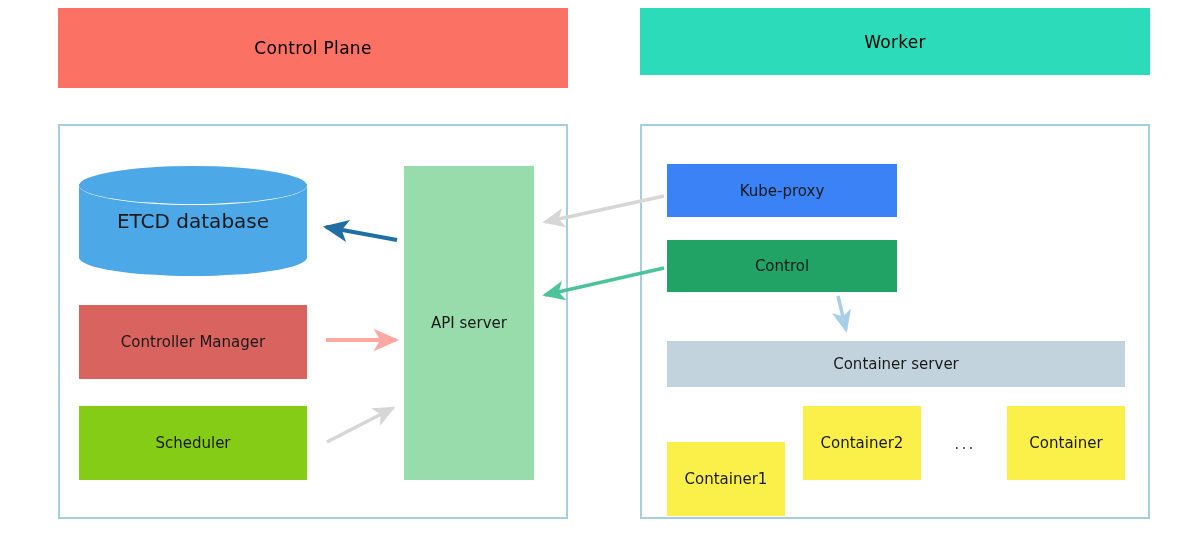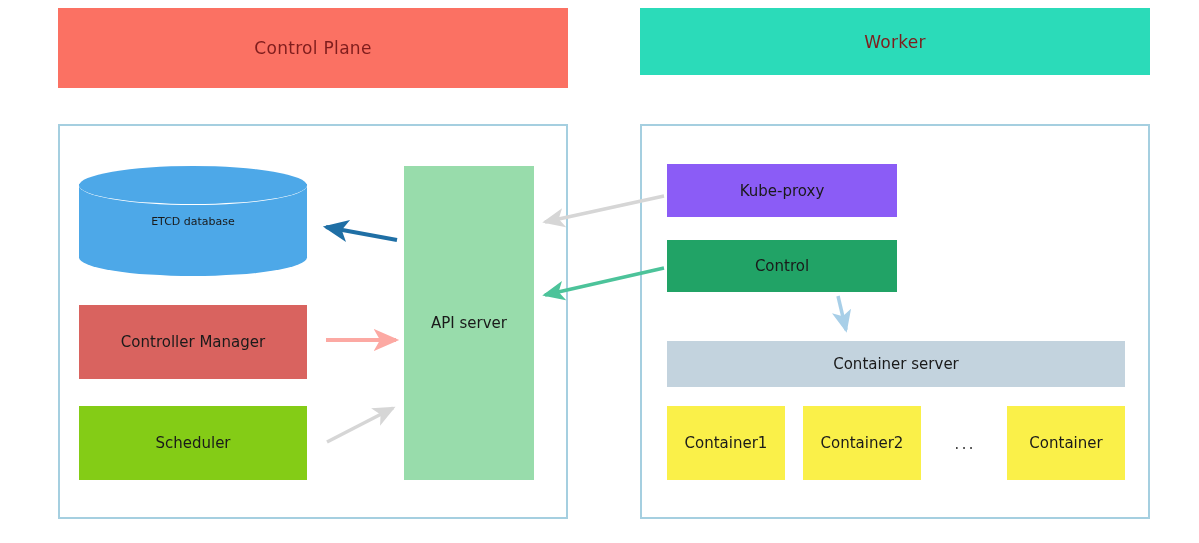--- a/index.html
+++ b/index.html
@@ -18,21 +18,21 @@
     background: #ffffff;
     overflow: hidden;
   }
   .abs { position: absolute; box-sizing: border-box; }
 
   
   .banner {
     display: flex;
     align-items: center;
     justify-content: center;
-    color: #7f1d1d;
+    color: #000000;
     font-size: 17px;
     letter-spacing: 0.3px;
   }
   #banner-control-plane {
     left: 58px; top: 8px; width: 510px; height: 80px;
     background: #fb7163;
   }
   #banner-worker {
     left: 640px; top: 8px; width: 510px; height: 67px;
     background: #2bdbb9;
@@ -71,54 +71,54 @@
     border-bottom: 1.5px solid #ffffff;
   }
   .cyl-bottom {
     position: absolute; left: 0; top: 73px; width: 100%; height: 37px;
     background: #4da8e8;
     border-radius: 50% / 50%;
   }
   .cyl-label {
     position: absolute; left: 0; top: 0; width: 100%; height: 100%;
     display: flex; align-items: center; justify-content: center;
-    color: #1a1a1a; font-size: 11px; z-index: 3;
+    color: #1a1a1a; font-size: 20px; z-index: 3;
   }
 
   #node-controller-manager {
     left: 79px; top: 305px; width: 228px; height: 74px;
     background: #d9635f;
   }
   #node-scheduler {
     left: 79px; top: 406px; width: 228px; height: 74px;
     background: #84cc16;
   }
   #node-api-server {
     left: 404px; top: 166px; width: 130px; height: 314px;
     background: #98dcab;
   }
 
   
   #node-kube-proxy {
     left: 667px; top: 164px; width: 230px; height: 53px;
-    background: #8b5cf6;
+    background: #3b82f6;
   }
   #node-kubelet {
     left: 667px; top: 240px; width: 230px; height: 52px;
     background: #21a366;
   }
   #node-container-runtime {
     left: 667px; top: 341px; width: 458px; height: 46px;
     background: #c3d3de;
   }
   .container-box {
     top: 406px; width: 118px; height: 74px;
     background: #faf049;
   }
-  #node-container-1 { left: 667px; }
+  #node-container-1 { left: 667px; margin-top: 36px; }
   #node-container-2 { left: 803px; }
   #node-container-n { left: 1007px; }
   #containers-ellipsis {
     left: 930px; top: 406px; width: 70px; height: 74px;
     display: flex; align-items: center; justify-content: center;
     color: #444; font-size: 16px; letter-spacing: 2px;
   }
 
   
   #arrow-layer {

